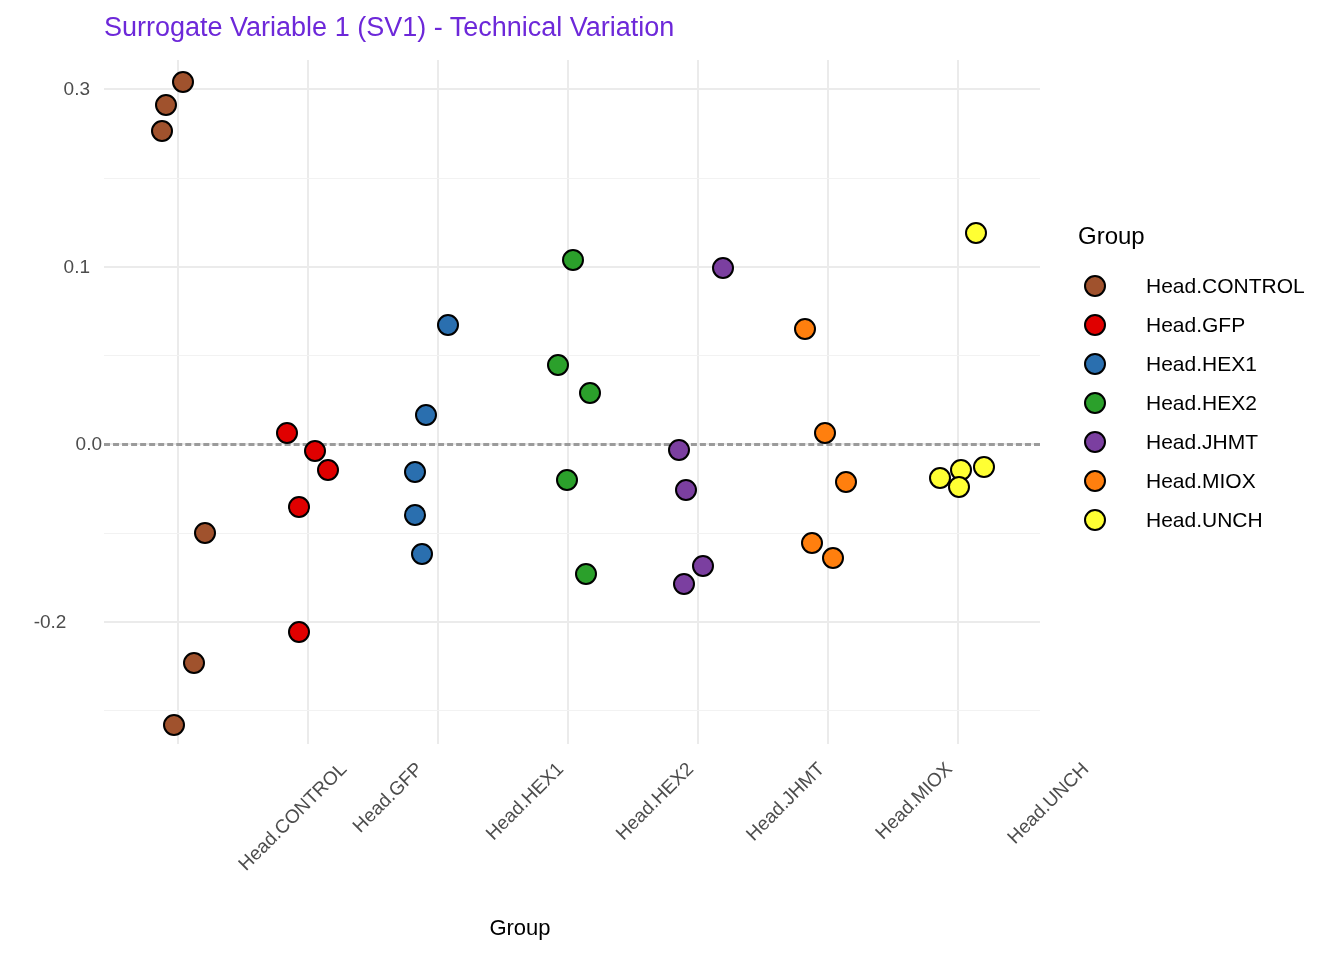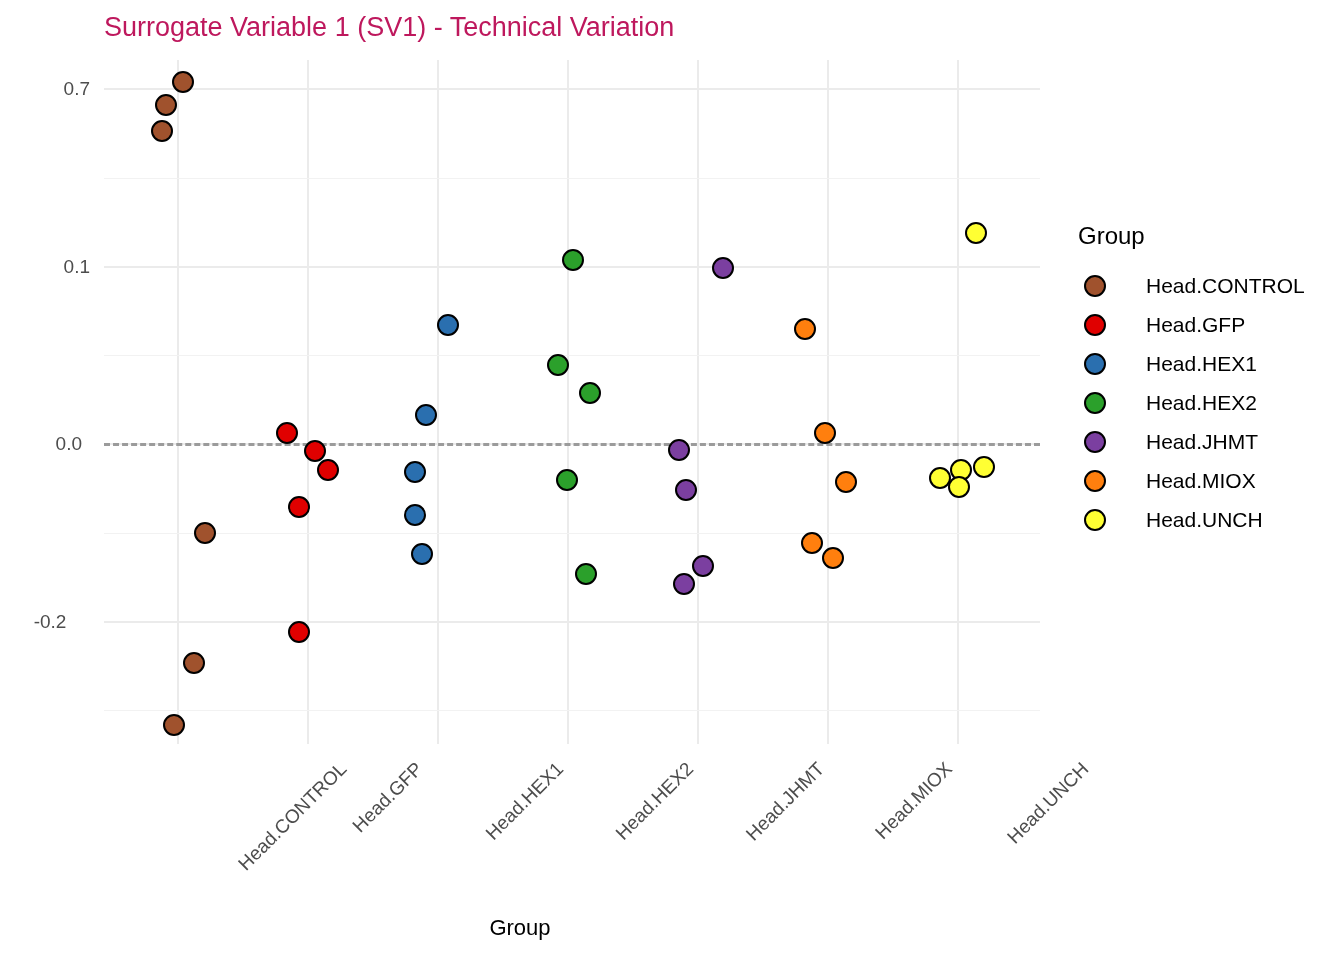--- a/index.html
+++ b/index.html
@@ -10,21 +10,21 @@
     overflow:hidden;
     position:relative;
   }
   #root{position:absolute;inset:0;}
 
   
   .title{
     position:absolute;
     left:104px; top:12px;
     font-size:27px;
-    color:#be185d;
+    color:#6d28d9;
     white-space:nowrap;
     letter-spacing:0px;
   }
 
   
   .panel{
     position:absolute;
     left:104px; top:60px;
     width:936px; height:684px;
     background:#ffffff;
@@ -168,23 +168,23 @@
       <div class="pt" title="Head.MIOX : -0.111" style="left: 708.4px; top: 482.512px; background: rgb(255, 127, 14);"></div>
       <div class="pt" title="Head.MIOX : -0.129" style="left: 729.2px; top: 498.487px; background: rgb(255, 127, 14);"></div>
       <div class="pt" title="Head.UNCH : 0.238" style="left: 872.2px; top: 172.775px; background: rgb(255, 255, 51);"></div>
       <div class="pt" title="Head.UNCH : -0.038" style="left: 835.8px; top: 417.725px; background: rgb(255, 255, 51);"></div>
       <div class="pt" title="Head.UNCH : -0.029" style="left: 856.6px; top: 409.738px; background: rgb(255, 255, 51);"></div>
       <div class="pt" title="Head.UNCH : -0.048" style="left: 855.3px; top: 426.6px; background: rgb(255, 255, 51);"></div>
       <div class="pt" title="Head.UNCH : -0.026" style="left: 880px; top: 407.075px; background: rgb(255, 255, 51);"></div>
     </div>
 
   <div id="yaxis">
-      <div class="ytick-inner" style="left: 10px; width: 80px; top: 89px; position: absolute;">0.7</div>
+      <div class="ytick-inner" style="left: 10px; width: 80px; top: 89px; position: absolute;">0.3</div>
       <div class="ytick-inner" style="left: 10px; width: 80px; top: 266.5px; position: absolute;">0.1</div>
-      <div class="ytick-inner" style="left: 2px; width: 80px; top: 444px; position: absolute;">0.0</div>
+      <div class="ytick-inner" style="left: 22px; width: 80px; top: 444px; position: absolute;">0.0</div>
       <div class="ytick-inner" style="left: 10px; width: 80px; top: 621.5px; position: absolute; text-align: center;">-0.2</div>
     </div>
   <div class="ylab">SV Value</div>
 
   <div id="xaxis">
       <div class="xtick" style="left: 192px; top: 758px;">Head.CONTROL</div>
       <div class="xtick" style="left: 322px; top: 758px;">Head.GFP</div>
       <div class="xtick" style="left: 452px; top: 758px;">Head.HEX1</div>
       <div class="xtick" style="left: 582px; top: 758px;">Head.HEX2</div>
       <div class="xtick" style="left: 712px; top: 758px;">Head.JHMT</div>

